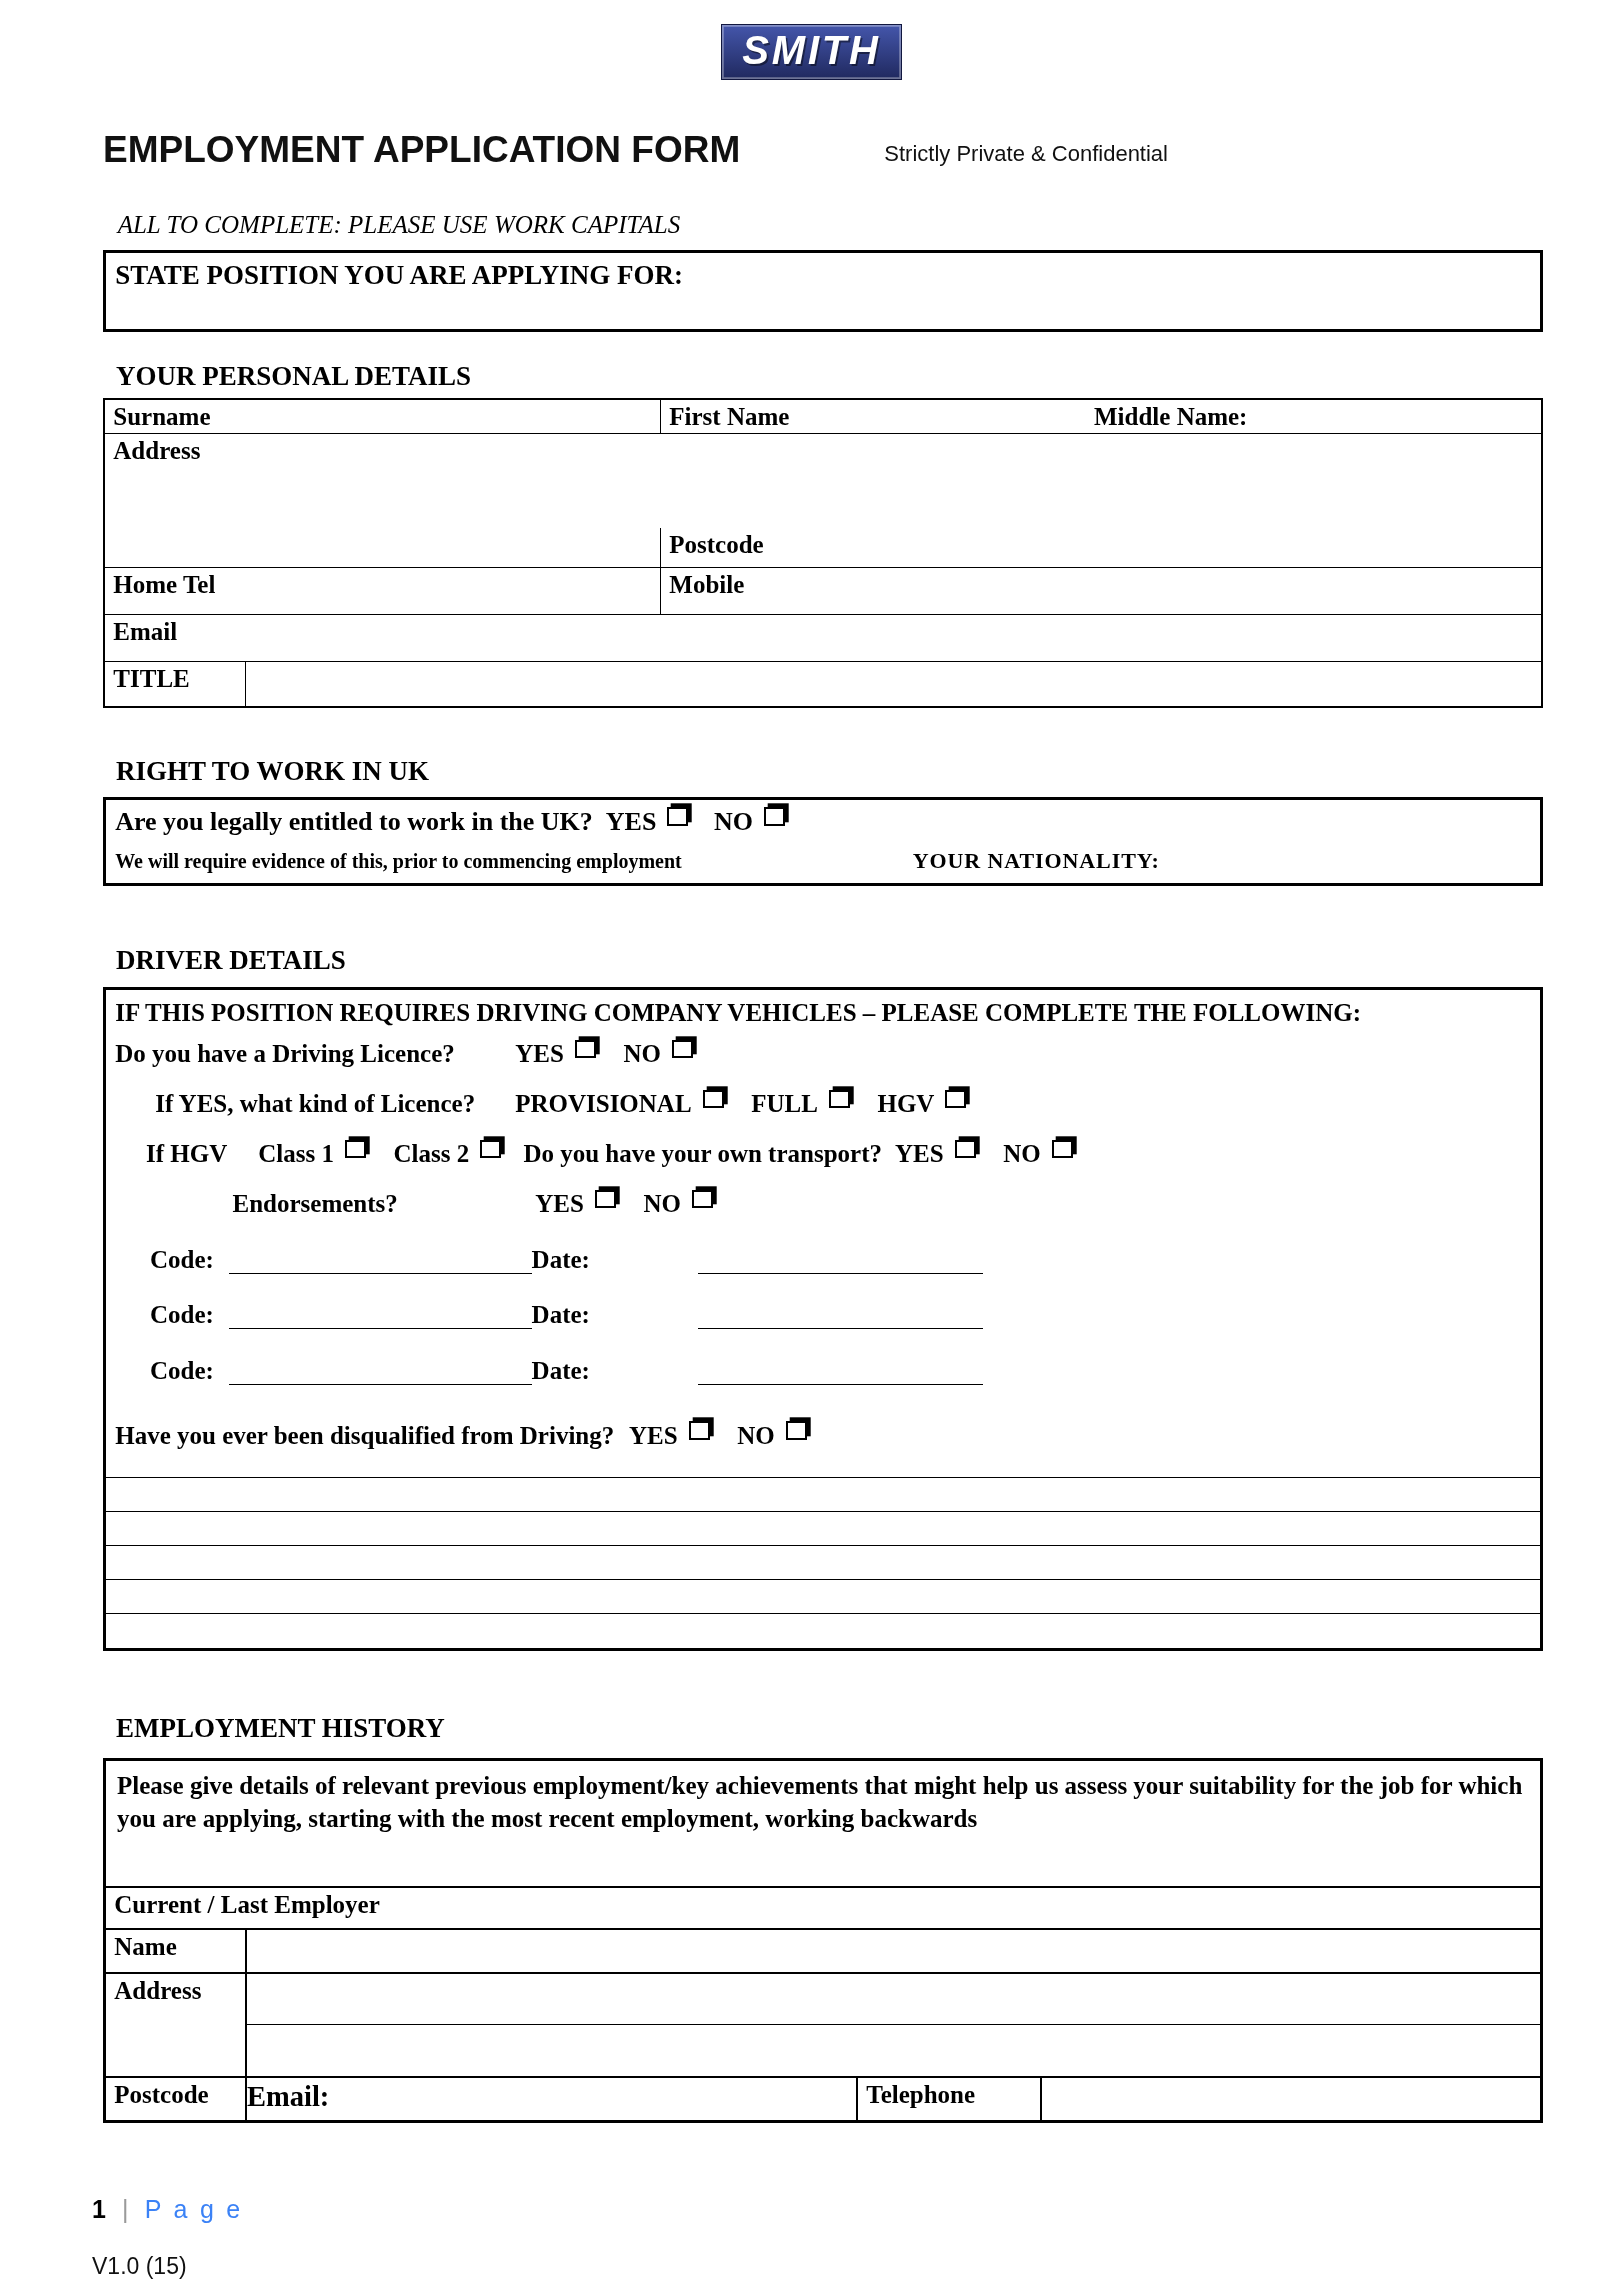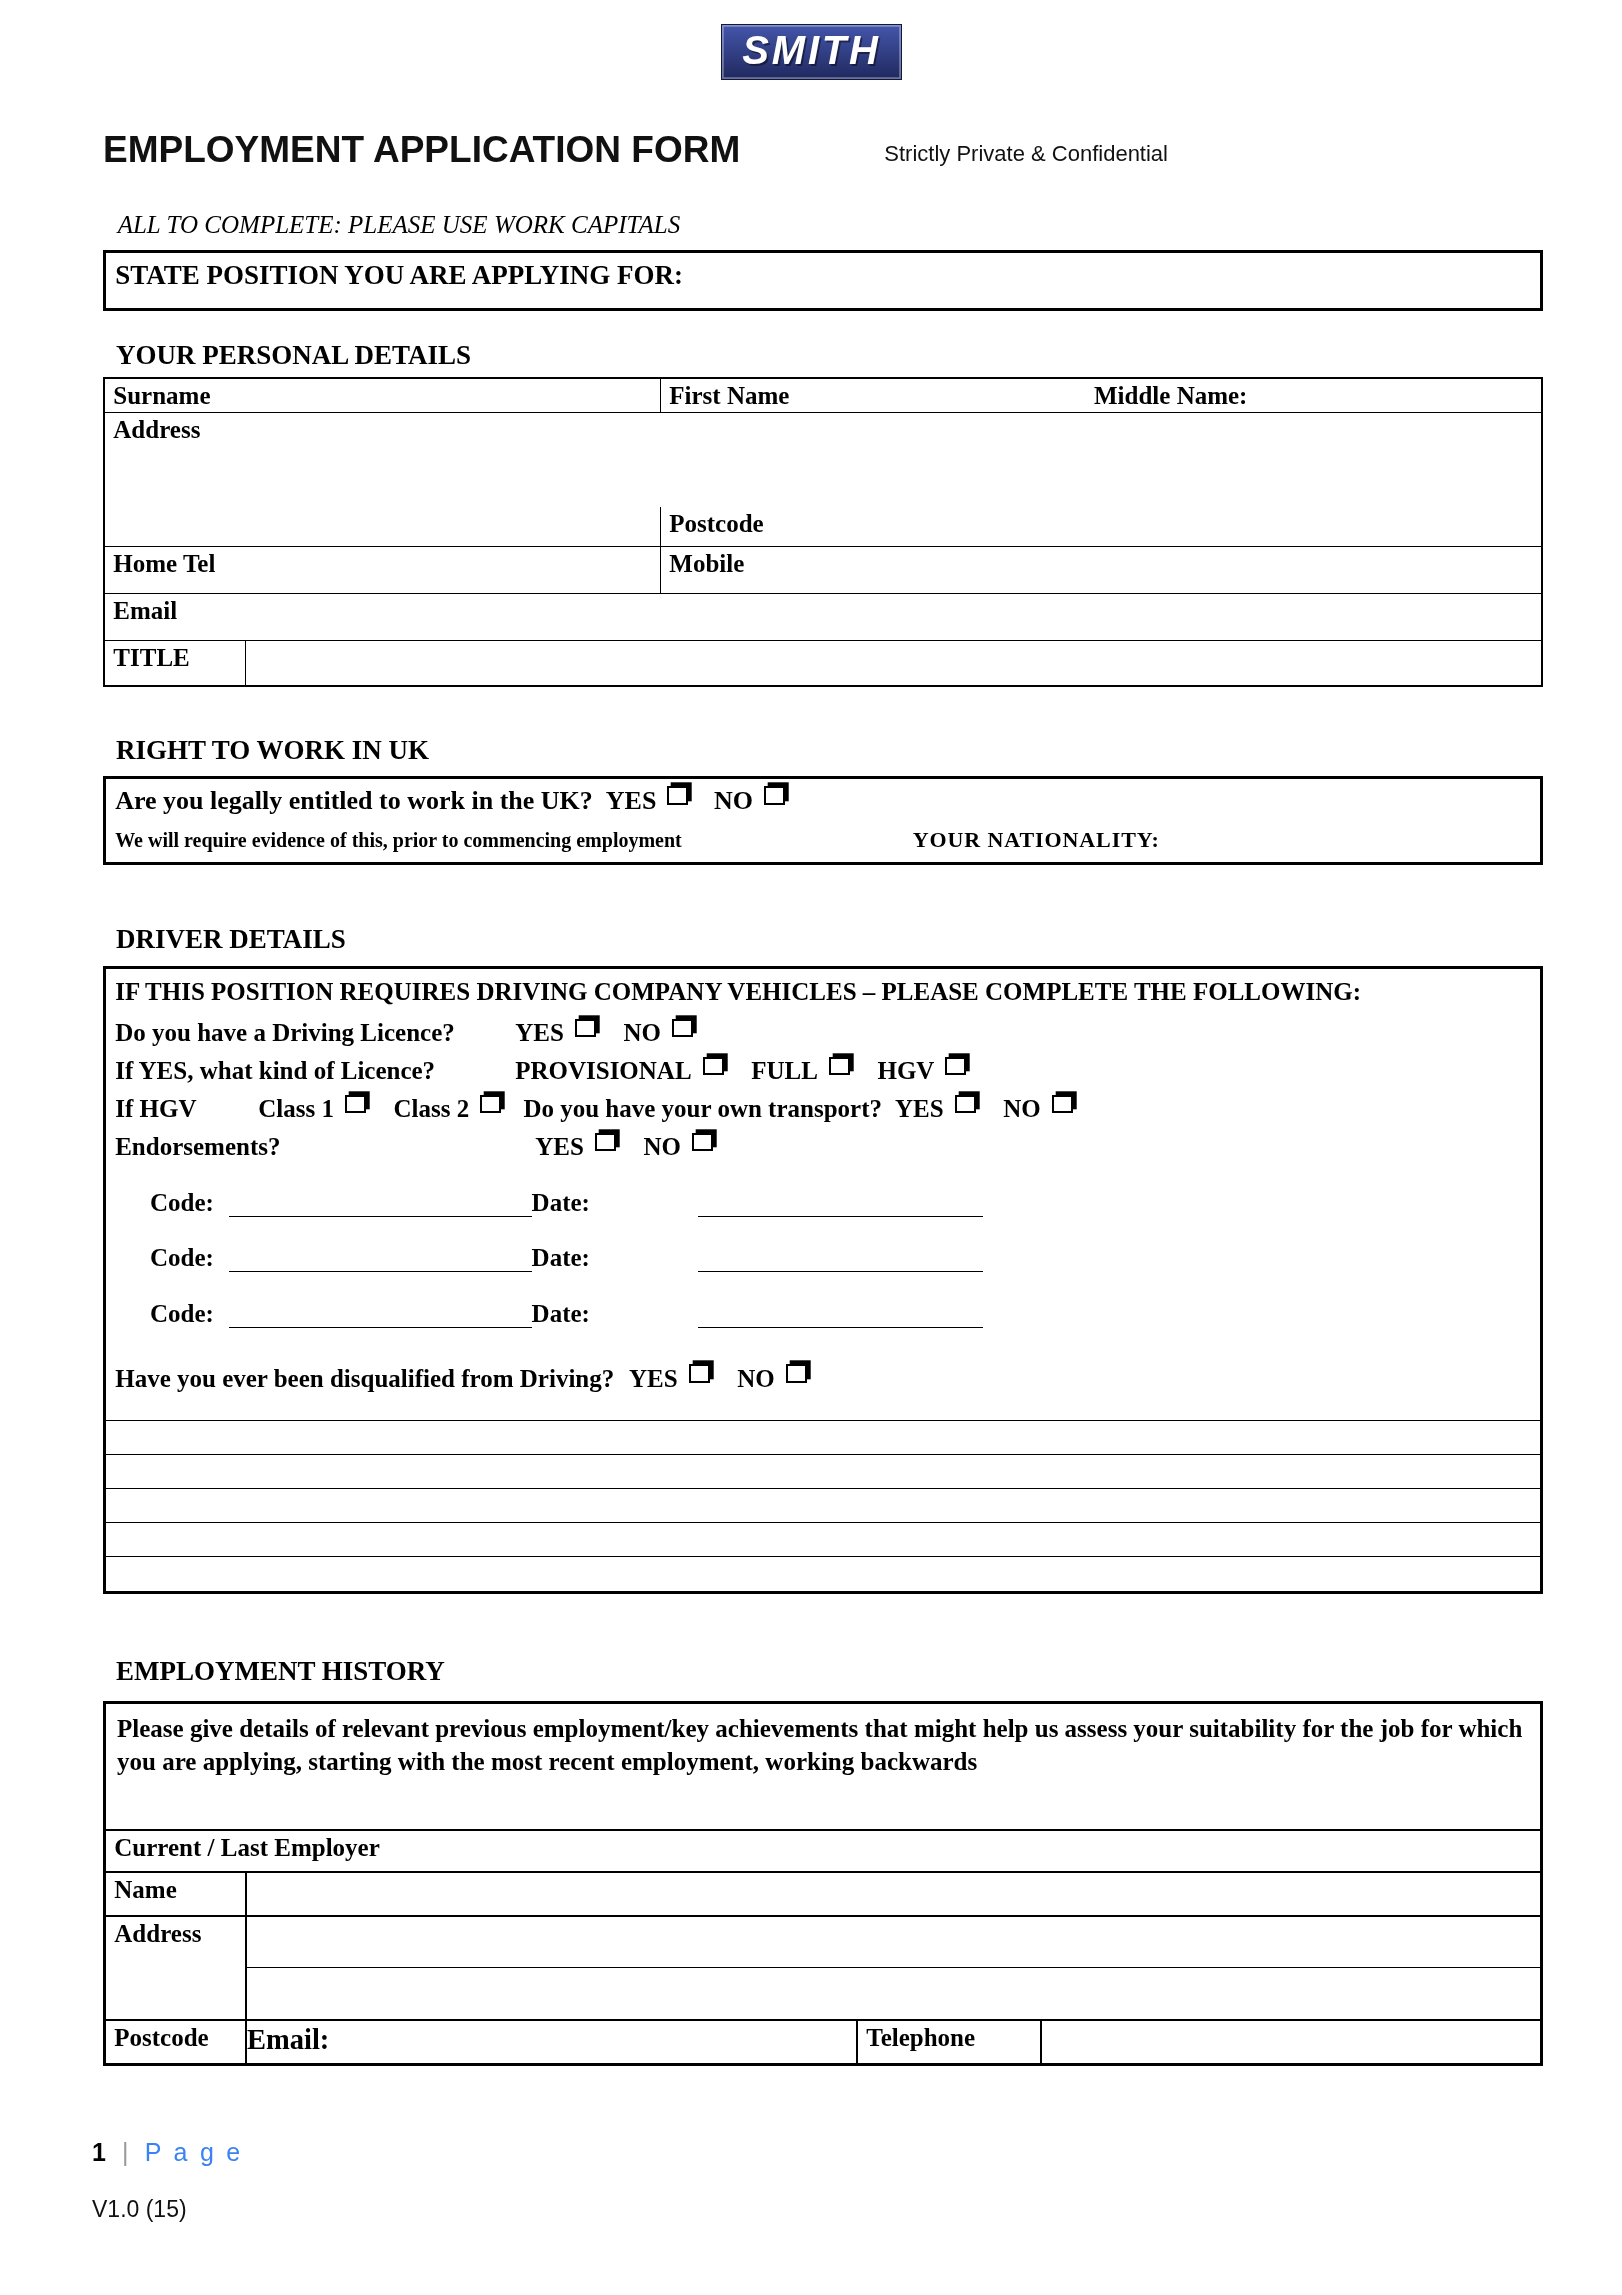--- a/index.html
+++ b/index.html
@@ -27,21 +27,21 @@
   }
 
   
   .title-row { display:flex; justify-content:space-between; align-items:flex-end; margin-top:33px;
     font-family:"Liberation Sans", sans-serif; }
   .main-title { font-size:37px; font-weight:bold; color:#111; }
   .confidential { font-size:22px; font-weight:normal; margin-right:375px; padding-bottom:3.7px; color:#111;margin-top:28px; }
 
   .instruction { margin-top:40px; font-style:italic; font-size:25px; padding-left:14.7px; }
 
-  .position-box { margin-top:11px; border:3.7px solid #000; height:61px; padding:7.3px 9.2px;
+  .position-box { margin-top:11px; border:3.7px solid #000; height:82px; padding:7.3px 9.2px;
     font-weight:bold; font-size:27px; }
 
   .section-heading { font-weight:bold; font-size:27px; padding-left:13px; }
   .mt-personal { margin-top:29px; }
   .mt-rtw { margin-top:48px; }
   .mt-driver { margin-top:59px; }
   .mt-eh { margin-top:62px; }
 
   
   .ptable { margin-top:6px; border:2.8px solid #000; font-weight:bold; font-size:25px; }
@@ -64,21 +64,21 @@
 
   
   .cb { display:inline-block; width:21px; height:18.4px; border:2.8px solid #000; background:#fff;
     box-shadow:3.7px -3.7px 0 0 #000; margin:0 9.2px 0 11px; vertical-align:middle; position:relative; top:-5.5px; }
 
   
   .driver-box { margin-top:11px; border:3.7px solid #000; font-weight:bold; font-size:25px; padding-top:9.2px; }
   .dpad { padding-left:9.2px; padding-right:14px; }
   .drow { display:flex; align-items:center; padding-left:9.2px; }
   .dlabel { width:400px; }
-  .mt14 { margin-top:13px; } .mt24 { margin-top:10px; } .mt40 { margin-top:37px; } .gap-xs { margin-left:18.4px; }
+  .mt14 { margin-top:13px; } .mt24 { margin-top:22px;text-align:center; } .mt40 { margin-top:37px; } .gap-xs { margin-left:18.4px; }
   .transport-q { margin-left:13px; }
   .crow { display:flex; align-items:flex-end; margin-top:27.5px; padding-left:44px; font-size:25px; }
   .uline { border-bottom:1.8px solid #000; height:27.5px; }
   .uline.code { width:303px; margin-left:14.7px; }
   .uline.date { width:285px; margin-left:108px; }
   .blank-row { border-top:1.8px solid #000; height:34px; }
   .blank-first { margin-top:27.5px; }
   .driver-bottom-space { height:35px; }
 
   

